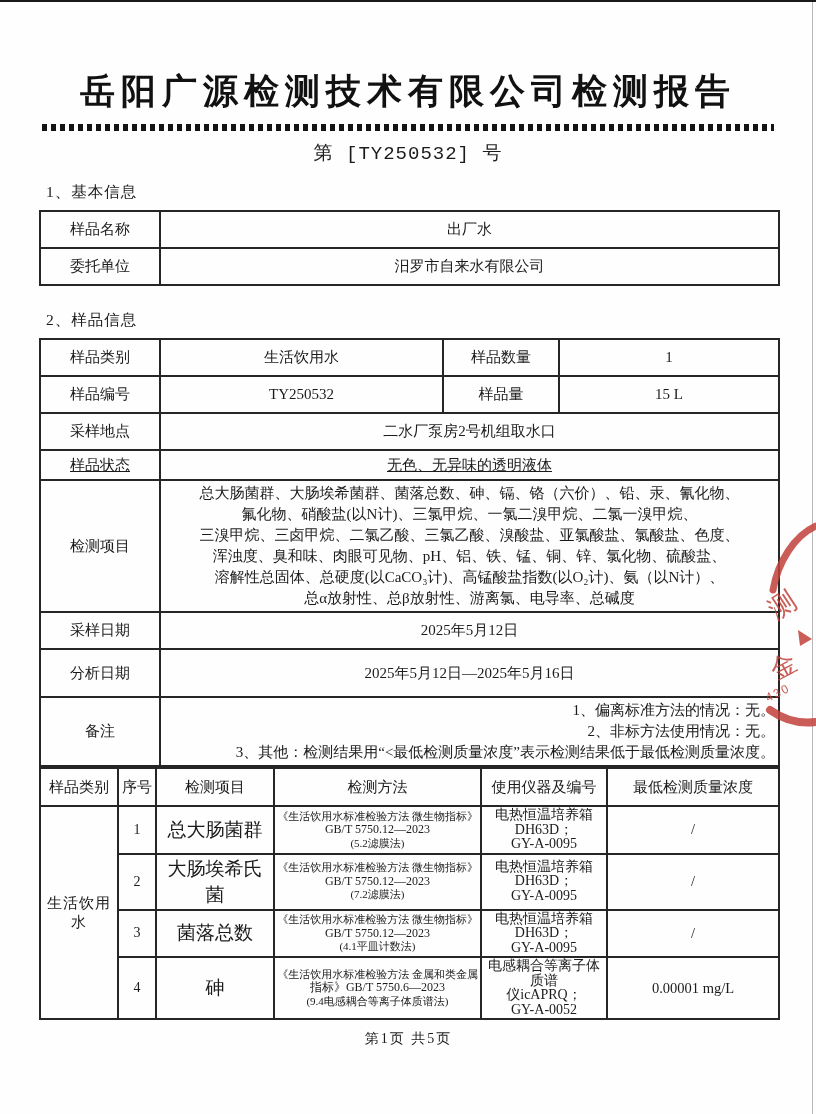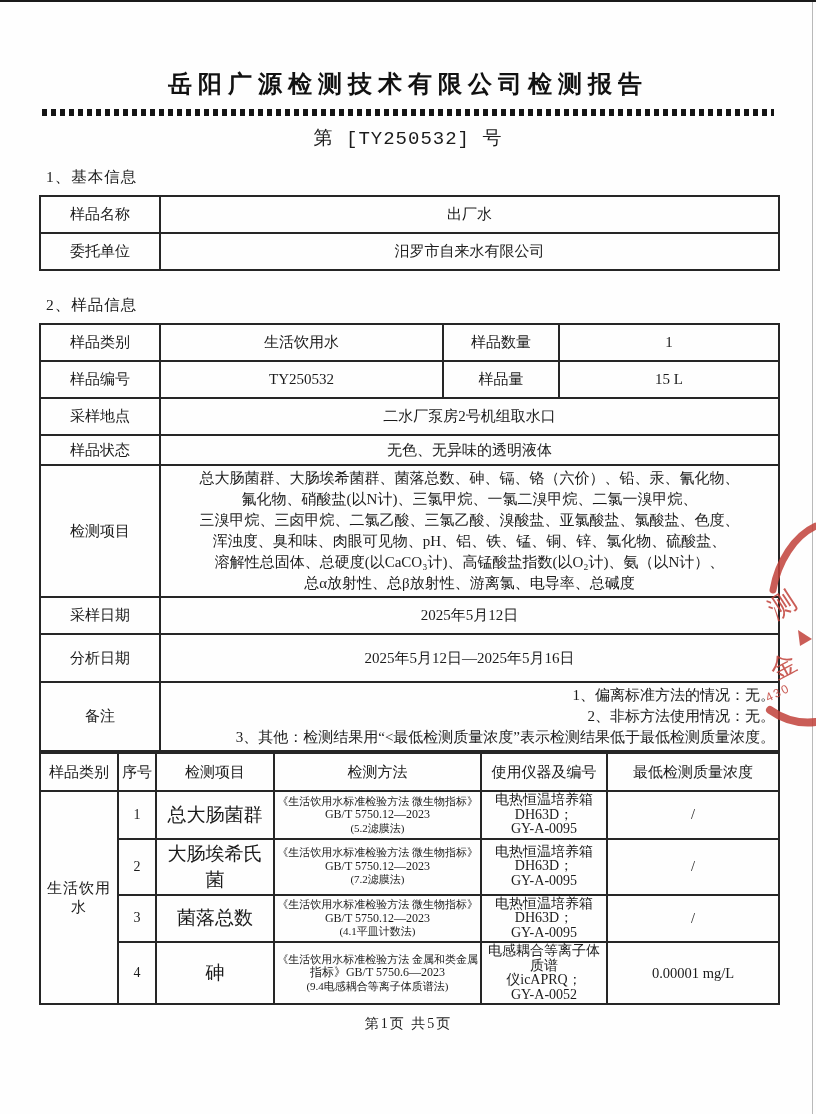--- a/index.html
+++ b/index.html
@@ -14,21 +14,21 @@
     overflow:hidden;
     border-top:2px solid #1a1a1a;
   }
   .scan-edge-right {
     position:absolute; top:0; right:3px; width:1px; height:100%;
     background:#b9b9b9;
   }
   .title {
     margin-top:66px;
     text-align:center;
-    font-size:24px; font-weight:bold;
+    font-size:35px; font-weight:bold;
     letter-spacing:6px;
     color:#111;
   }
   .dotted-rule {
     height:7px; margin:9px 42px 0 42px;
     background:repeating-linear-gradient(to right,#141414 0 5px,transparent 5px 9px);
   }
   .report-no {
     margin-top:9px; text-align:center;
     font-size:19px; letter-spacing:1px;font-family:Liberation Mono, monospace;
@@ -37,21 +37,21 @@
     margin:16px 0 7px 46px;
     font-size:15.5px; letter-spacing:1px;
   }
   .section-heading.s2 { margin-top:24px; }
   .section-heading.s3 { margin-top:26px; }
   table { border-collapse:collapse; margin-left:39px; width:739px; table-layout:fixed; }
   td, th { border:2px solid #262626; text-align:center; vertical-align:middle;
            font-size:15px; padding:2px 3px; font-weight:normal; }
   .t1 td { height:37px; }
   .t2 .h37 td { height:37px; }
-  .t2 .h30 td { height:30px; }
+  .t2 .h30 td { height:30px;text-decoration:underline; }
   .t2 .h36 td { height:48px; }
   .items-cell { height:130px; line-height:21px; }
   .remark-cell { height:67px; text-align:right; padding-left:8px; line-height:21px; }
   .t3 th { height:38px; font-size:15px; }
   .t3 td { padding:1px 2px; }
   .t3 .r1 td { height:42px; }
   .t3 .r2 td, .t3 .r3 td { height:44px; }
   .t3 .r4 td { height:48px; }
   .method-line { font-size:11px; line-height:13.5px; }
   .method-line.std { font-size:12px; }

